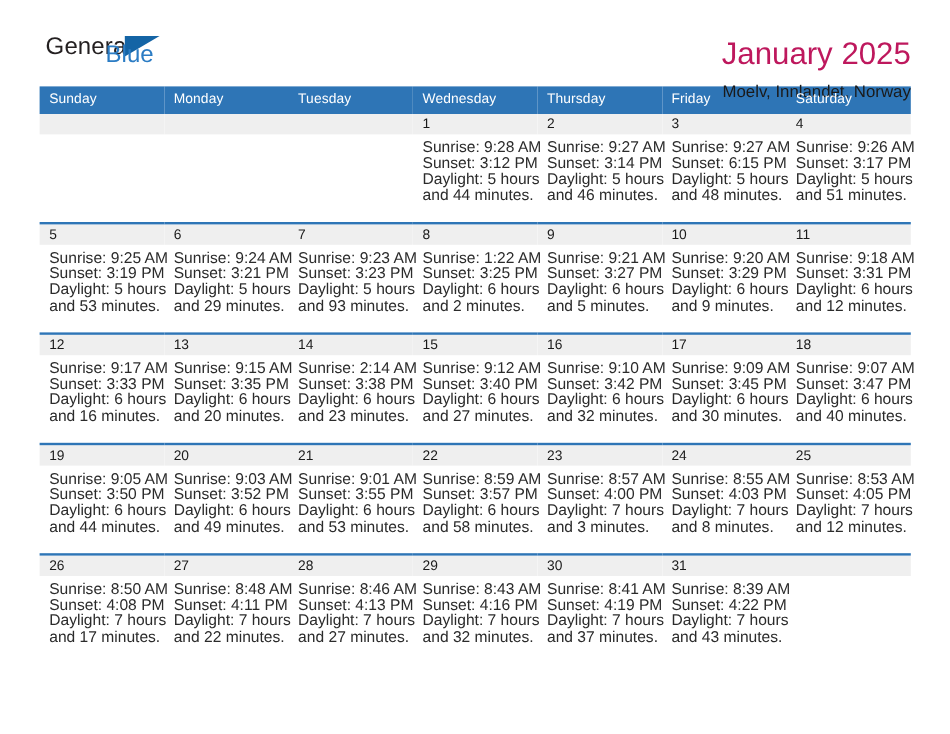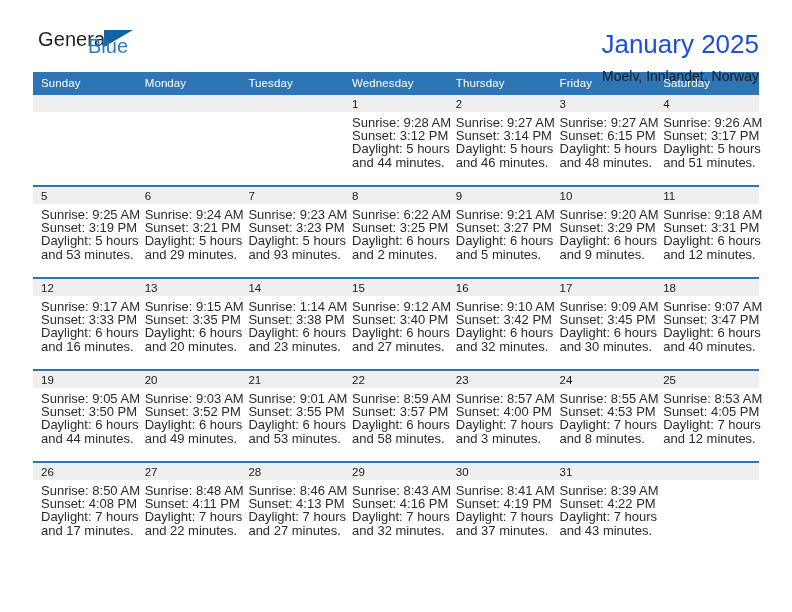--- a/index.html
+++ b/index.html
@@ -62,21 +62,21 @@
     height: 0;
     border-left: 29px solid #1464a5;
     border-bottom: 17px solid transparent;
   }
   .title-wrap {
     text-align: right;
     padding-top: 0px;
   }
   .cal-title {
     font-size: 26px;
-    color: #1d4ed8;
+    color: #be185d;
     line-height: 32px;
     font-weight: normal;
     margin: 0;
   }
   .cal-subtitle {
     font-size: 14px;
     color: #1a1a1a;
     line-height: 20px;
     margin: 6px 0 0 0;
   }
@@ -235,21 +235,21 @@
             <div class="cell-body">
               <div>Sunrise: 9:23 AM</div>
               <div>Sunset: 3:23 PM</div>
               <div>Daylight: 5 hours</div>
               <div>and 93 minutes.</div>
             </div>
           </td>
           <td>
             <div class="daynum-band">8</div>
             <div class="cell-body">
-              <div>Sunrise: 6:22 AM</div>
+              <div>Sunrise: 1:22 AM</div>
               <div>Sunset: 3:25 PM</div>
               <div>Daylight: 6 hours</div>
               <div>and 2 minutes.</div>
             </div>
           </td>
           <td>
             <div class="daynum-band">9</div>
             <div class="cell-body">
               <div>Sunrise: 9:21 AM</div>
               <div>Sunset: 3:27 PM</div>
@@ -291,21 +291,21 @@
             <div class="cell-body">
               <div>Sunrise: 9:15 AM</div>
               <div>Sunset: 3:35 PM</div>
               <div>Daylight: 6 hours</div>
               <div>and 20 minutes.</div>
             </div>
           </td>
           <td>
             <div class="daynum-band">14</div>
             <div class="cell-body">
-              <div>Sunrise: 1:14 AM</div>
+              <div>Sunrise: 2:14 AM</div>
               <div>Sunset: 3:38 PM</div>
               <div>Daylight: 6 hours</div>
               <div>and 23 minutes.</div>
             </div>
           </td>
           <td>
             <div class="daynum-band">15</div>
             <div class="cell-body">
               <div>Sunrise: 9:12 AM</div>
               <div>Sunset: 3:40 PM</div>
@@ -384,21 +384,21 @@
               <div>Sunrise: 8:57 AM</div>
               <div>Sunset: 4:00 PM</div>
               <div>Daylight: 7 hours</div>
               <div>and 3 minutes.</div>
             </div>
           </td>
           <td>
             <div class="daynum-band">24</div>
             <div class="cell-body">
               <div>Sunrise: 8:55 AM</div>
-              <div>Sunset: 4:53 PM</div>
+              <div>Sunset: 4:03 PM</div>
               <div>Daylight: 7 hours</div>
               <div>and 8 minutes.</div>
             </div>
           </td>
           <td>
             <div class="daynum-band">25</div>
             <div class="cell-body">
               <div>Sunrise: 8:53 AM</div>
               <div>Sunset: 4:05 PM</div>
               <div>Daylight: 7 hours</div>

